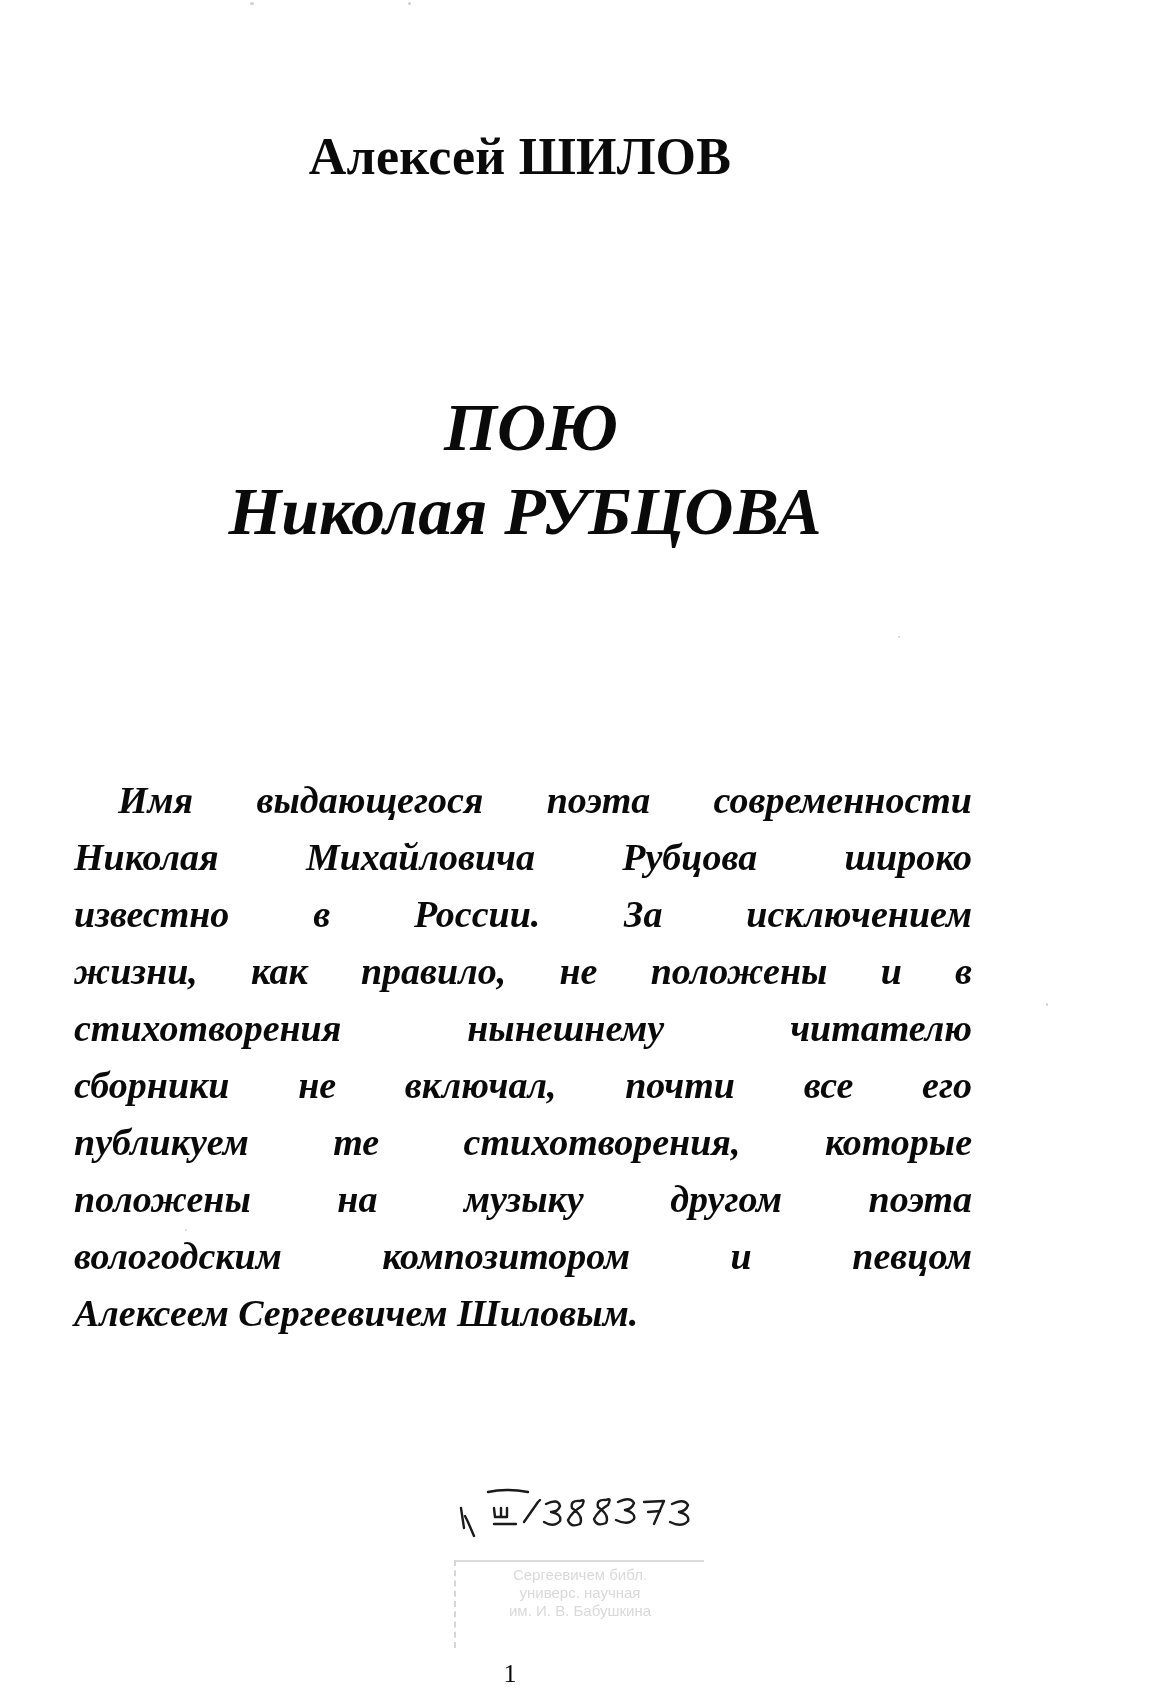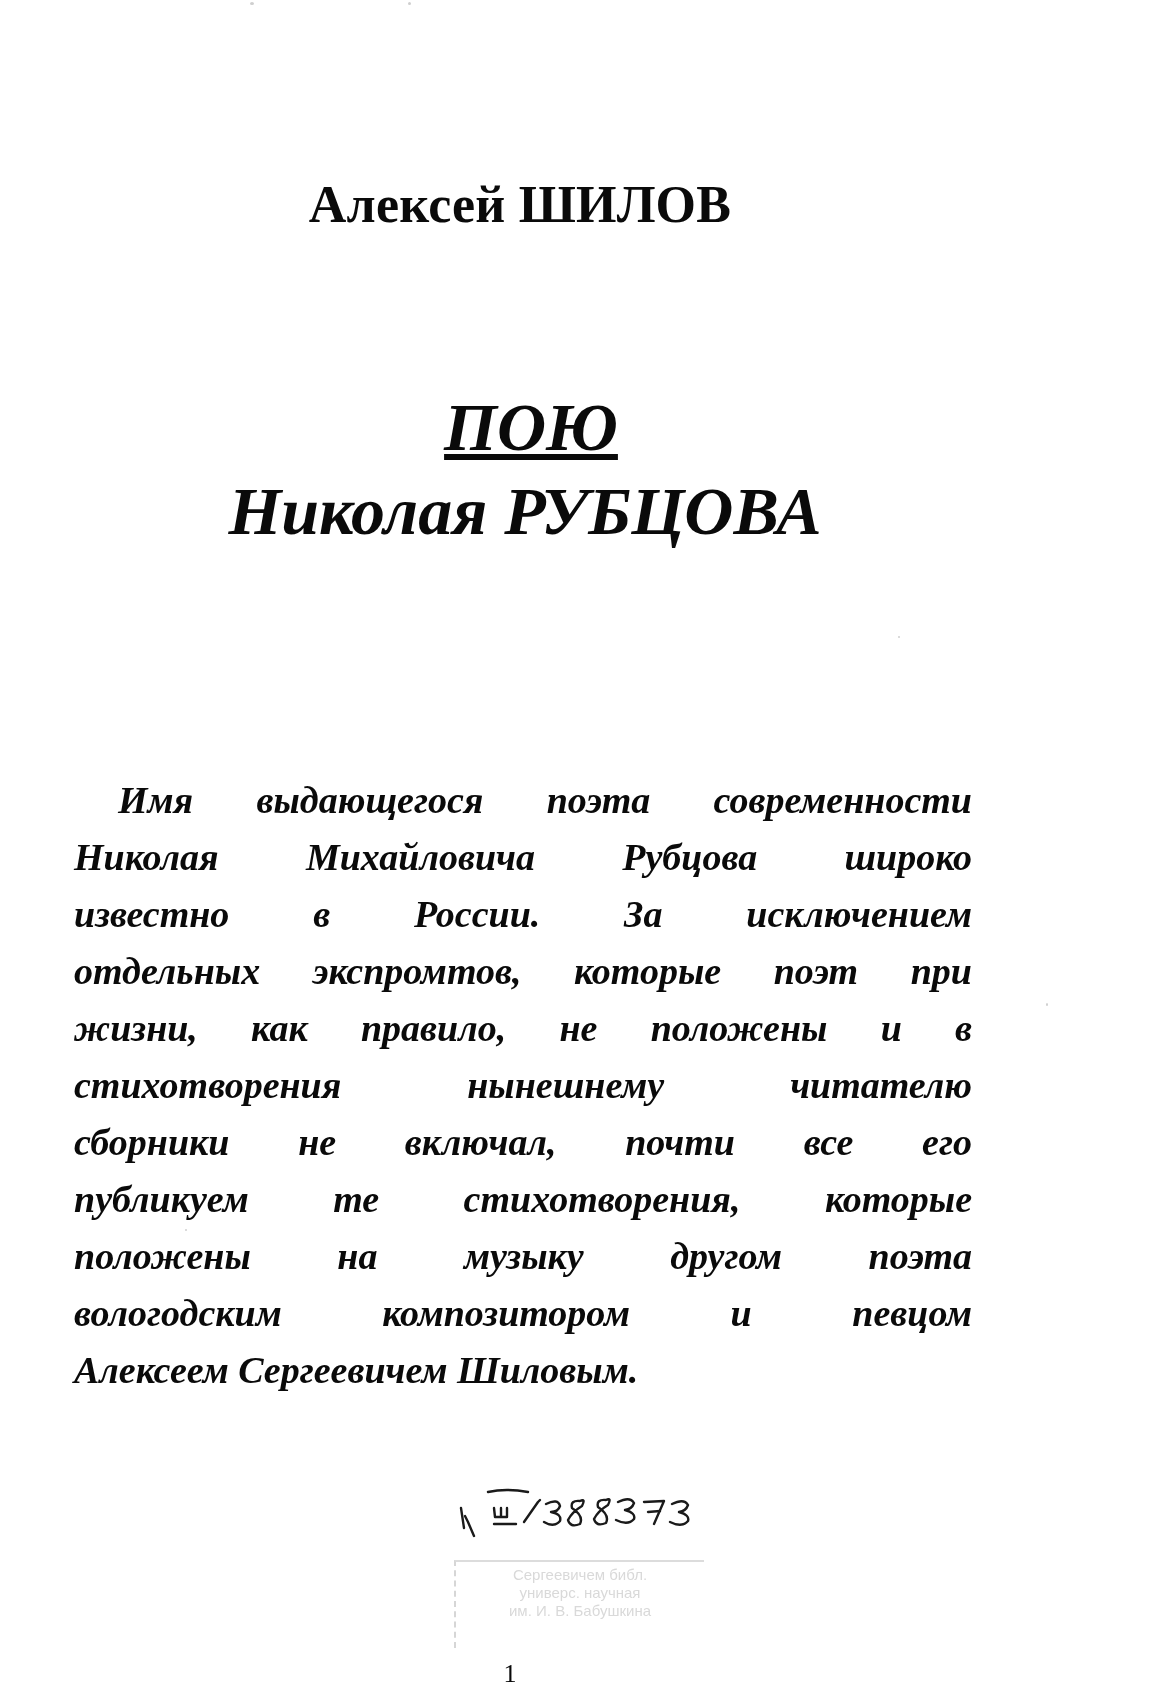--- a/index.html
+++ b/index.html
@@ -25,35 +25,34 @@
     .author {
       position: absolute;
       left: 0;
       top: 127px;
       width: 1040px;
       text-align: center;
       font-weight: bold;
       font-size: 52px;
       line-height: 60px;
       letter-spacing: 0.2px;
-      margin-top: 48px;
     }
     .title {
       position: absolute;
       left: 0;
       top: 385px;
       width: 1050px;
       text-align: center;
       font-weight: bold;
       font-style: italic;
       font-size: 68px;
       line-height: 84px;
     }
     .title .line { display: block; }
-    .title .line1 { padding-left: 12px; text-decoration: underline; }
+    .title .line1 { padding-left: 12px; }
     .title .line2 { }
     .abstract {
       position: absolute;
       left: 74px;
       top: 772px;
       width: 898px;
       font-weight: bold;
       font-style: italic;
       font-size: 38px;
       line-height: 57px;
@@ -118,21 +117,20 @@
 
   <div class="title">
     <span class="line line1">ПОЮ</span>
     <span class="line line2">Николая РУБЦОВА</span>
   </div>
 
   <div class="abstract">
     <span class="l indent">Имя выдающегося поэта современности</span>
     <span class="l">Николая Михайловича Рубцова широко</span>
     <span class="l">известно в России. За исключением</span>
-    <span class="l">отдельных экспромтов, которые поэт при</span>
     <span class="l">жизни, как правило, не положены и в</span>
     <span class="l">стихотворения нынешнему читателю</span>
     <span class="l">сборники не включал, почти все его</span>
     <span class="l">публикуем те стихотворения, которые</span>
     <span class="l">положены на музыку другом поэта</span>
     <span class="l">вологодским композитором и певцом</span>
     <span class="l last">Алексеем Сергеевичем Шиловым.</span>
   </div>
 
   <svg class="handwritten" viewBox="0 0 260 52" width="260" height="52">

